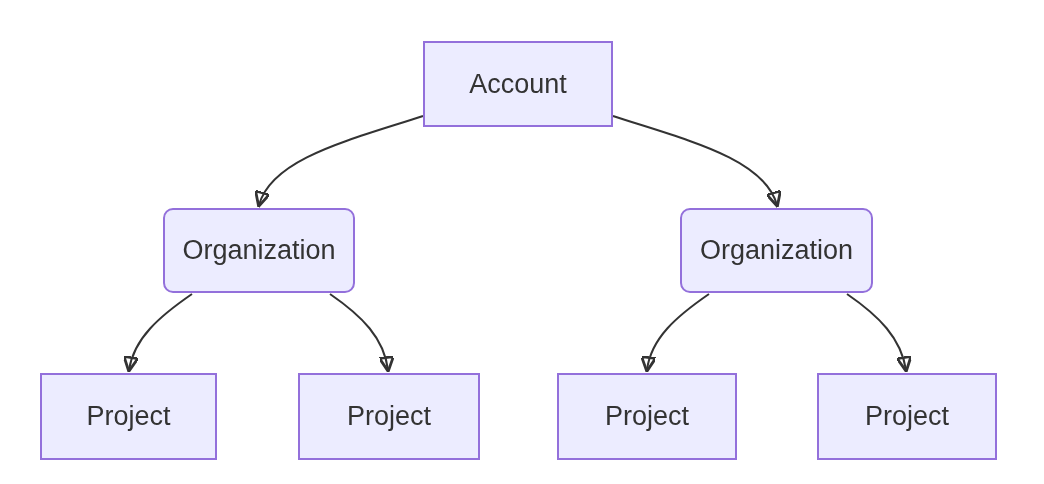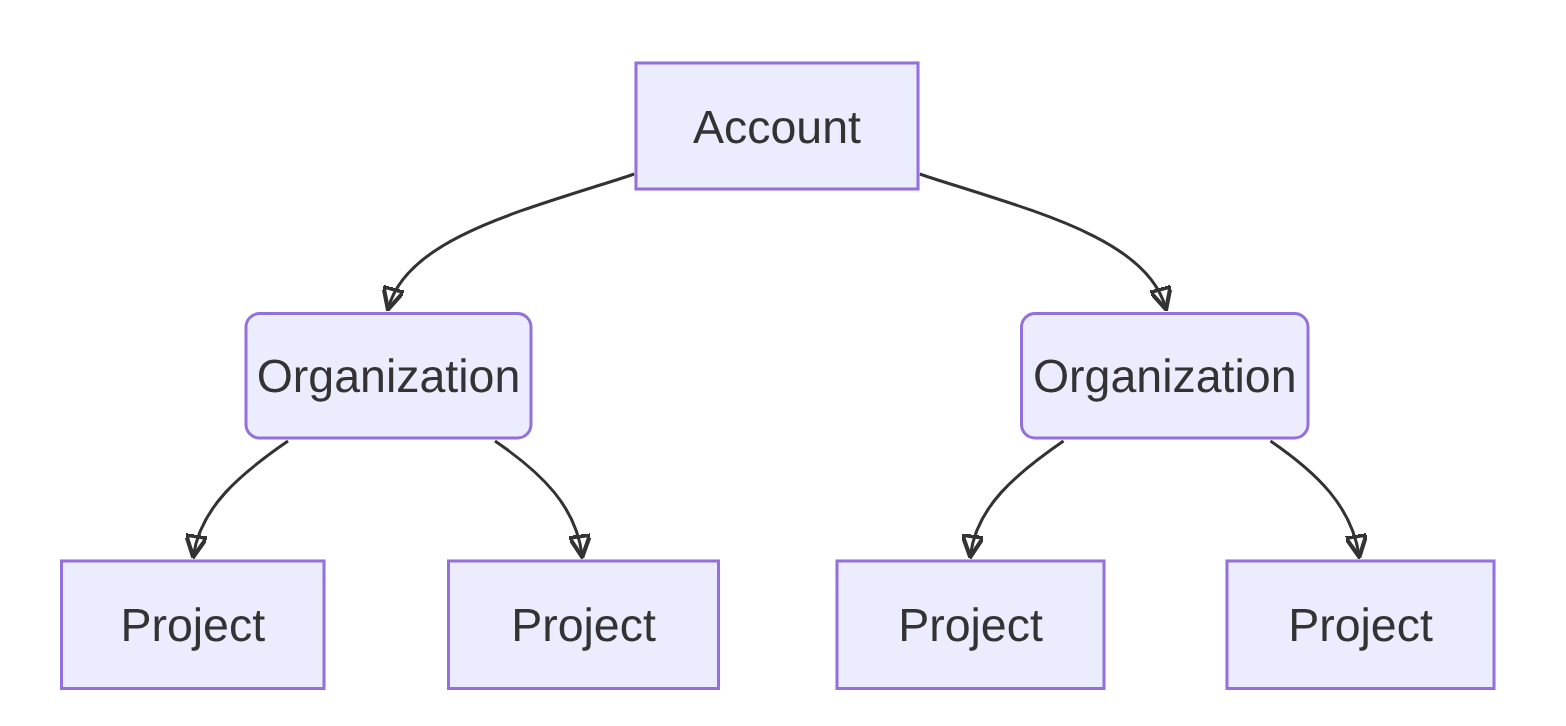--- a/index.html
+++ b/index.html
@@ -29,21 +29,21 @@
   }
   .node {
     position: absolute;
     box-sizing: border-box;
     background: #ECECFF;
     border: 2px solid #9370DB;
     color: #333333;
     display: flex;
     align-items: center;
     justify-content: center;
-    font-size: 31px;
+    font-size: 27px;
     line-height: 1;
     white-space: nowrap;
   }
   .node.rounded { border-radius: 10px; }
 
   .pos-account   { left: 423px; top:  41px; width: 190px; height: 86px; }
   .pos-org-left  { left: 163px; top: 208px; width: 192px; height: 85px; }
   .pos-org-right { left: 680px; top: 208px; width: 193px; height: 85px; }
   .pos-proj-1    { left:  40px; top: 373px; width: 177px; height: 87px; }
   .pos-proj-2    { left: 298px; top: 373px; width: 182px; height: 87px; }

